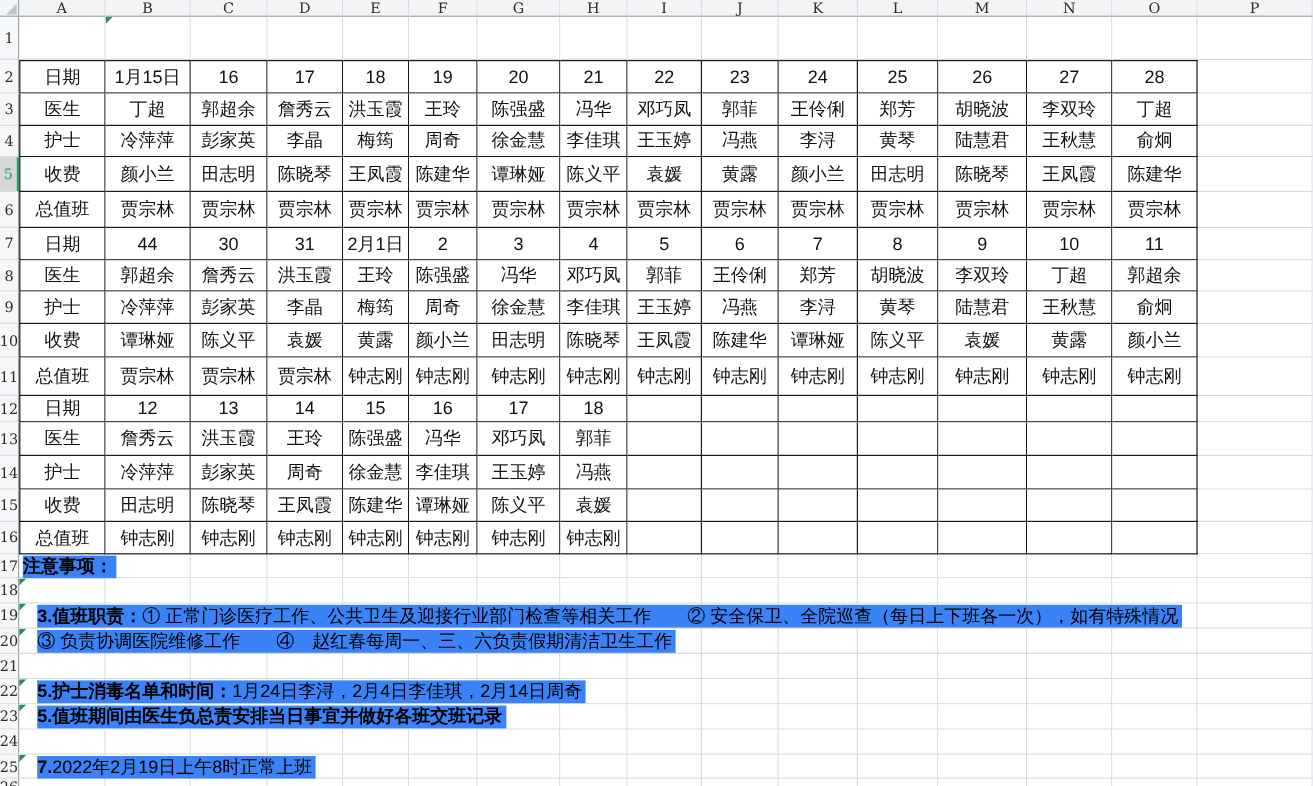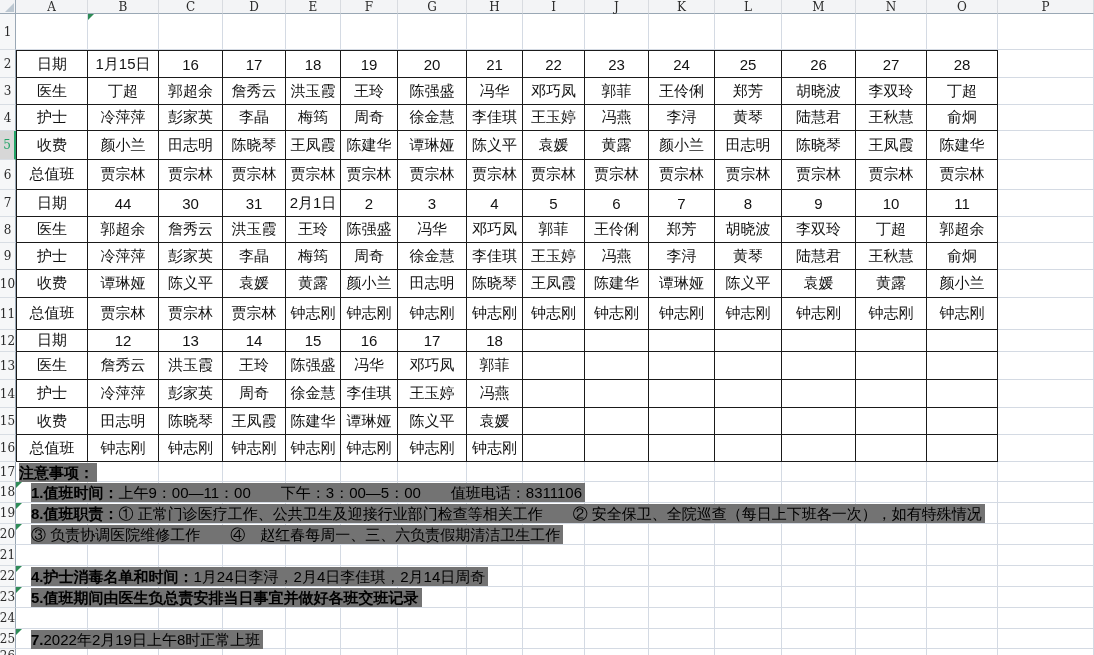--- a/index.html
+++ b/index.html
@@ -29,21 +29,21 @@
   .title-cell{display:flex;align-items:center;justify-content:center;font-weight:bold;font-size:29px;
     color:#000;position:relative;white-space:nowrap;overflow:hidden;}
   .tcell{background:#fff;border-right:1px solid var(--tbl);border-bottom:1px solid var(--tbl);
     display:flex;align-items:center;justify-content:center;font-size:15px;color:#111;
     white-space:nowrap;overflow:hidden;}
   .tc-left{border-left:1px solid var(--tbl);}
   .tc-top{border-top:1px solid var(--tbl);}
   .note-cell{position:relative;display:flex;align-items:center;white-space:nowrap;overflow:hidden;
     font-size:15px;color:#000;padding-left:3px;}
   .note-ind{padding-left:15px;}
-  .note-cell .txt{background:#737373;line-height:19px;padding-right:3px;}
+  .note-cell .txt{background:#3b82f6;line-height:19px;padding-right:3px;}
   .sb{font-weight:bold;}
   .flag{position:absolute;left:0;top:0;width:0;height:0;
     border-top:6px solid var(--flag-green);border-right:6px solid transparent;}
 </style>
 </head>
 <body>
 
 <div class="sheet" id="sheet">
     <div class="bgcell" style="grid-area: 1 / 1;"></div>
     <div class="bgcell" style="grid-area: 1 / 2;"></div>
@@ -775,33 +775,32 @@
     <div class="tcell" style="grid-area: 17 / 12;"></div>
     <div class="tcell" style="grid-area: 17 / 13;"></div>
     <div class="tcell" style="grid-area: 17 / 14;"></div>
     <div class="tcell" style="grid-area: 17 / 15;"></div>
     <div class="tcell" style="grid-area: 17 / 16;"></div>
     <div class="note-cell" style="grid-area: 18 / 2 / auto / 18;">
       <span class="txt"><span class="sb">注意事项：</span></span>
     </div>
     <div class="note-cell note-ind" style="grid-area: 19 / 2 / auto / 18;">
       <div class="flag"></div>
-      <span class="txt"><span class="sb">1.值班时间：</span><span class="sn">上午9：00—11：00　　下午：3：00—5：00　　值班电话：8311106</span></span>
     </div>
     <div class="note-cell note-ind" style="grid-area: 20 / 2 / auto / 18;">
       <div class="flag"></div>
-      <span class="txt"><span class="sb">8.值班职责：</span><span class="sn">① 正常门诊医疗工作、公共卫生及迎接行业部门检查等相关工作　　② 安全保卫、全院巡查（每日上下班各一次），如有特殊情况</span></span>
+      <span class="txt"><span class="sb">3.值班职责：</span><span class="sn">① 正常门诊医疗工作、公共卫生及迎接行业部门检查等相关工作　　② 安全保卫、全院巡查（每日上下班各一次），如有特殊情况</span></span>
     </div>
     <div class="note-cell note-ind" style="grid-area: 21 / 2 / auto / 18;">
       <div class="flag"></div>
       <span class="txt"><span class="sn">③ 负责协调医院维修工作　　④　赵红春每周一、三、六负责假期清洁卫生工作</span></span>
     </div>
     <div class="note-cell note-ind" style="grid-area: 23 / 2 / auto / 18;">
       <div class="flag"></div>
-      <span class="txt"><span class="sb">4.护士消毒名单和时间：</span><span class="sn">1月24日李浔，2月4日李佳琪，2月14日周奇</span></span>
+      <span class="txt"><span class="sb">5.护士消毒名单和时间：</span><span class="sn">1月24日李浔，2月4日李佳琪，2月14日周奇</span></span>
     </div>
     <div class="note-cell note-ind" style="grid-area: 24 / 2 / auto / 18;">
       <div class="flag"></div>
       <span class="txt"><span class="sb">5.值班期间由医生负总责安排当日事宜并做好各班交班记录</span></span>
     </div>
     <div class="note-cell note-ind" style="grid-area: 26 / 2 / auto / 18;">
       <div class="flag"></div>
       <span class="txt"><span class="sb">7.</span><span class="sn">2022年2月19日上午8时正常上班</span></span>
     </div>
   </div>

